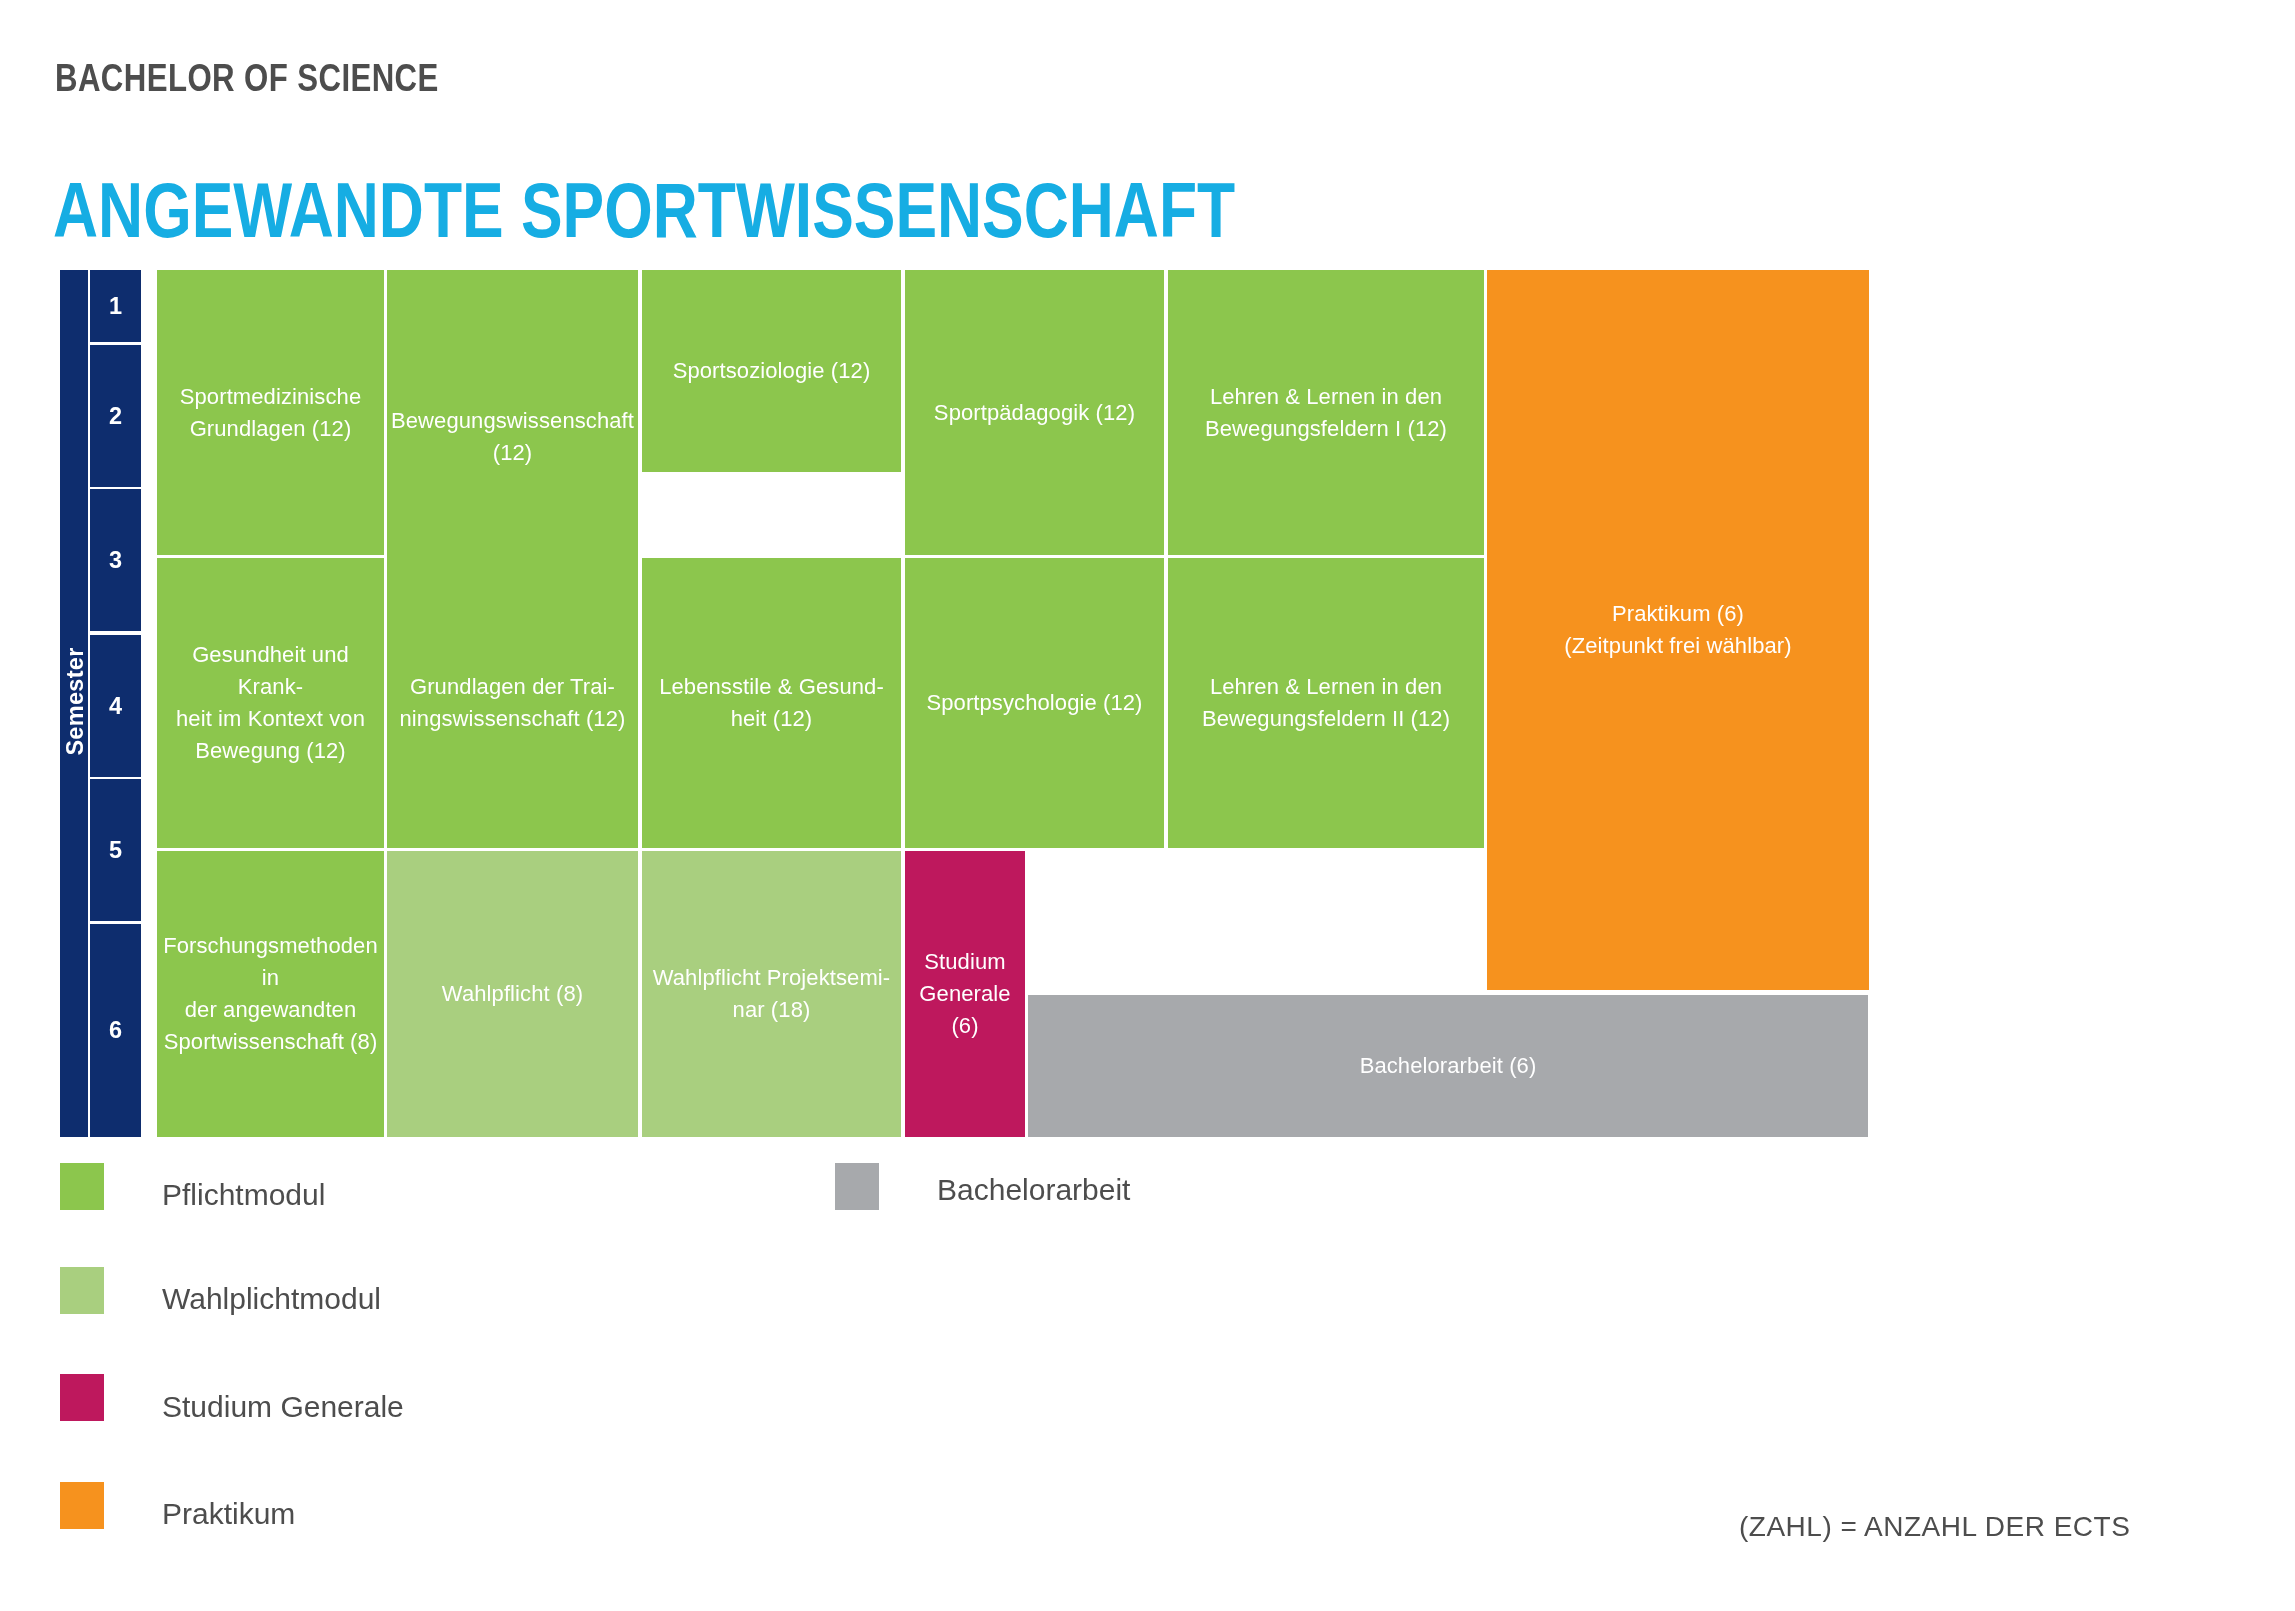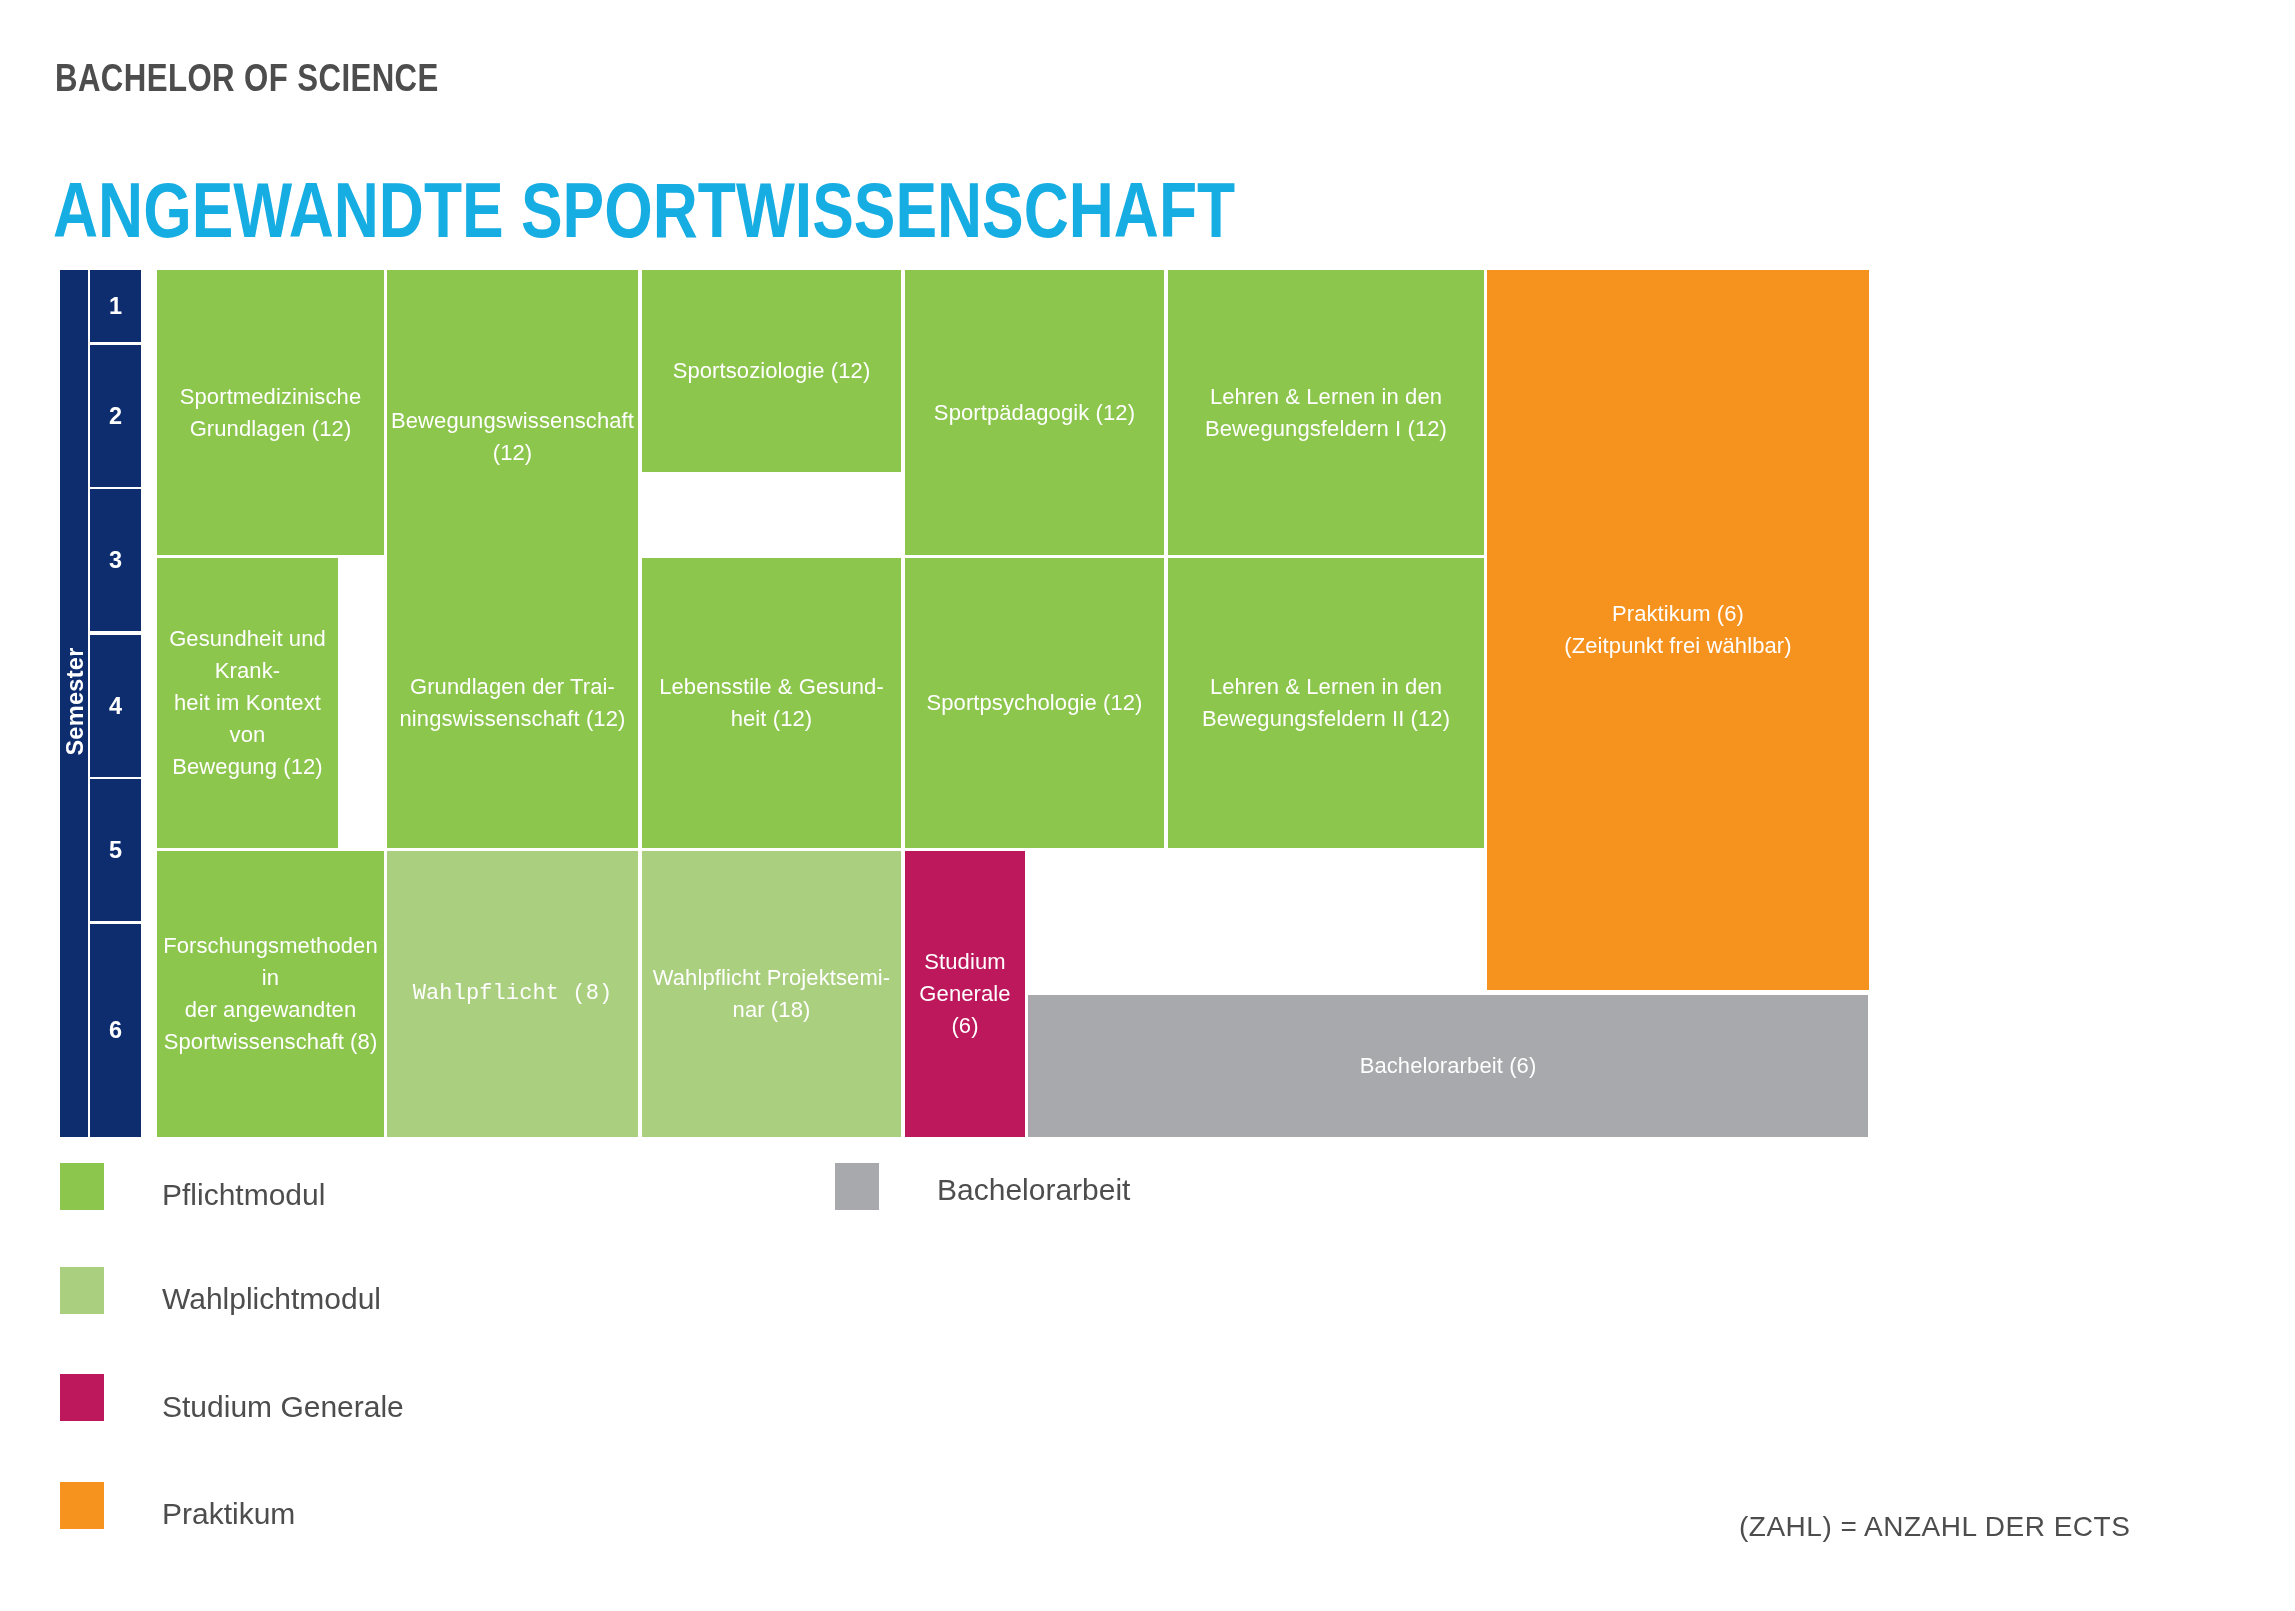--- a/index.html
+++ b/index.html
@@ -161,35 +161,35 @@
 
   <div class="cell c-green" style="left:97px;  top:0px; width:227px; height:285px;">Sportmedizinische
 Grundlagen (12)</div>
   <div class="cell c-green" style="left:327px;  top:0px; width:251px; height:334px;">Bewegungswissenschaft
 (12)</div>
   <div class="cell c-green" style="left:582px; top:0px; width:259px; height:202px;">Sportsoziologie (12)</div>
   <div class="cell c-green" style="left:845px; top:0px; width:259px; height:285px;">Sportpädagogik (12)</div>
   <div class="cell c-green" style="left:1108px; top:0px; width:316px; height:285px;">Lehren &amp; Lernen in den
 Bewegungsfeldern I (12)</div>
 
-  <div class="cell c-green" style="left:97px;  top:288px; width:181px; height:290px;">Gesundheit und Krank-
+  <div class="cell c-green" style="left:97px;  top:288px; width:227px; height:290px;">Gesundheit und Krank-
 heit im Kontext von
 Bewegung (12)</div>
   <div class="cell c-green" style="left:327px;  top:288px; width:251px; height:290px;">Grundlagen der Trai-
 ningswissenschaft (12)</div>
   <div class="cell c-green" style="left:582px; top:288px; width:259px; height:290px;">Lebensstile &amp; Gesund-
 heit (12)</div>
   <div class="cell c-green" style="left:845px; top:288px; width:259px; height:290px;">Sportpsychologie (12)</div>
   <div class="cell c-green" style="left:1108px; top:288px; width:316px; height:290px;">Lehren &amp; Lernen in den
 Bewegungsfeldern II (12)</div>
 
   <div class="cell c-green" style="left:97px;  top:581px; width:227px; height:286px;">Forschungsmethoden in
 der angewandten
 Sportwissenschaft (8)</div>
-  <div class="cell c-lightgreen" style="left:327px;  top:581px; width:251px; height:286px;font-family:Liberation Mono, monospace;">Wahlpflicht (8)</div>
+  <div class="cell c-lightgreen" style="left:327px;  top:581px; width:251px; height:286px;">Wahlpflicht (8)</div>
   <div class="cell c-lightgreen" style="left:582px; top:581px; width:259px; height:286px;">Wahlpflicht Projektsemi-
 nar (18)</div>
   <div class="cell c-blue" style="left:845px; top:581px; width:120px; height:286px;">Studium
 Generale
 (6)</div>
 
   <div class="cell c-gray" style="left:968px; top:725px; width:840px; height:142px;">Bachelorarbeit (6)</div>
 
   <div class="cell c-orange" style="left:1427px; top:0px; width:382px; height:720px;">Praktikum (6)
 (Zeitpunkt frei wählbar)</div>

